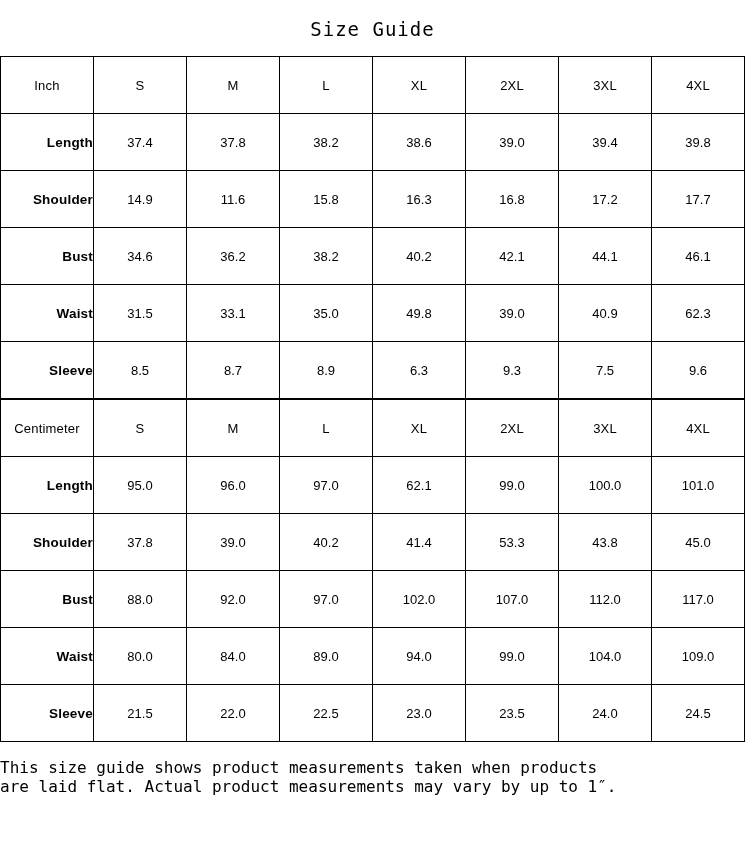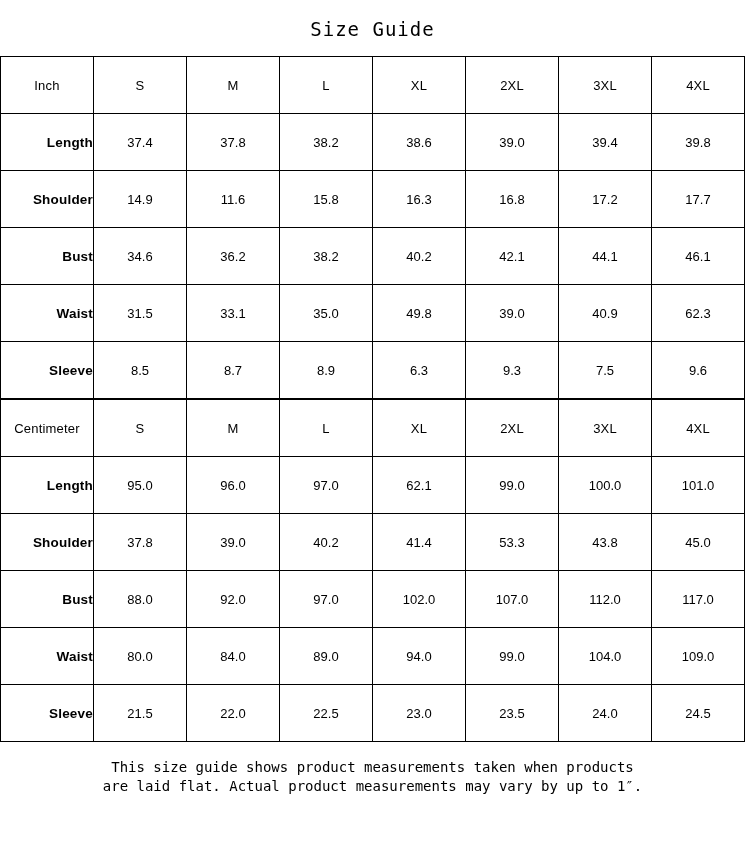--- a/index.html
+++ b/index.html
@@ -55,23 +55,23 @@
     letter-spacing: 0.2px;
   }
   col.c0 { width: 93px; }
   col.cx { width: 93px; }
   .spacer {
     height: 52px;
     width: 745px;
   }
   .footnote {
     font-family: "DejaVu Sans Mono", monospace;
-    font-size: 14px;
+    font-size: 16px;
     line-height: 19px;
-    text-align: center;
+    text-align: left;
     padding-top: 16px;
     color: #000;
   }
   .footnote .line { display: block; }
 </style>
 </head>
 <body>
 
 <div class="page">
 

